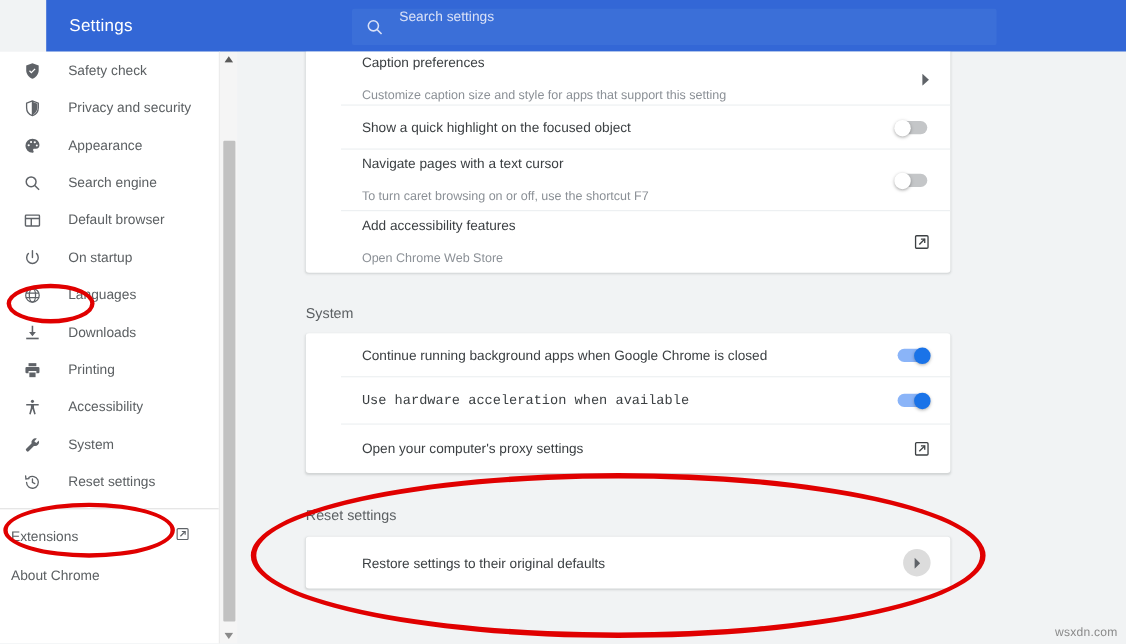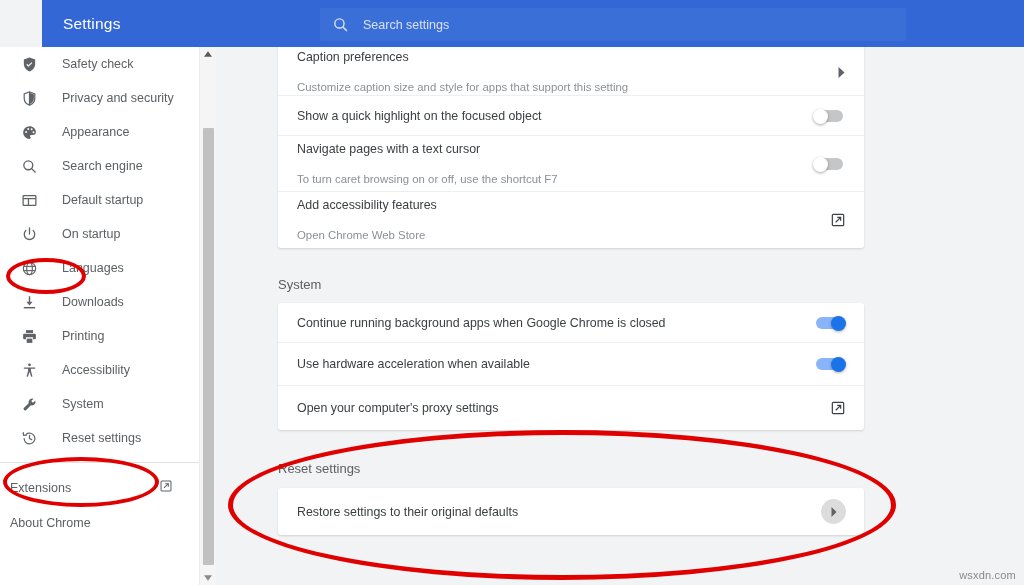--- a/index.html
+++ b/index.html
@@ -17,21 +17,21 @@
     background: #3367d6;
     display: flex; align-items: center; margin-left: 42px;
   }
   .topbar-title {
     color: #fff; font-size: 15.5px; margin-left: 21px; letter-spacing: .2px;
     white-space: nowrap;
   }
   .searchbox {
     position: absolute; left: 278px; top: 8px; width: 586px; height: 33px;
     background: #3b6fd8; border-radius: 2px;
-    display: flex; align-items: center;
+    display: flex; 
   }
   .search-icon { margin-left: 12px; display: flex; align-items: center; }
   .search-placeholder {
     color: #d9e1f7; font-size: 12.5px; margin-left: 14px; white-space: nowrap;
   }
 
   
   .sidebar {
     position: absolute; left: 0; top: 47px; width: 199px; height: 538px;
     background: #ffffff; overflow: hidden;
@@ -82,20 +82,21 @@
 
   
   .content {
     position: absolute; left: 216px; top: 47px; width: 808px; height: 538px;
     background: #f1f3f4; overflow: hidden;
   }
   .card {
     position: absolute; left: 62px; width: 586px;
     background: #fff; border-radius: 3px;
     box-shadow: 0 1px 2px rgba(60,64,67,.18);
+    padding-left: 32px;
   }
   .row {
     position: relative; display: flex; align-items: center;
     min-height: 40px; padding: 0 18px 0 19px;
     border-bottom: 1px solid #eceff1;
   }
   .row:last-child { border-bottom: none; }
   .row-texts { display: flex; flex-direction: column; justify-content: center; flex: 1; }
   .row-title { font-size: 12.4px; color: #3c4043; line-height: 16px; }
   .row-sub { font-size: 11.4px; color: #8b9096; line-height: 16px; margin-top: 14px; }
@@ -205,21 +206,21 @@
     </div>
 
     <div class="nav-item">
       <span class="nav-icon">
         <svg width="17" height="17" viewBox="0 0 24 24" fill="none" stroke="#5f6368" stroke-width="1.8">
           <rect x="3" y="5" width="18" height="14" rx="1"></rect>
           <line x1="3" y1="9.3" x2="21" y2="9.3"></line>
           <line x1="10.5" y1="9.3" x2="10.5" y2="19"></line>
         </svg>
       </span>
-      <span class="nav-label">Default startup</span>
+      <span class="nav-label">Default browser</span>
     </div>
 
     <div class="nav-item">
       <span class="nav-icon">
         <svg width="17" height="17" viewBox="0 0 24 24" fill="none" stroke="#5f6368" stroke-width="1.8" stroke-linecap="round">
           <path d="M6.8 6.4a7.4 7.4 0 1010.4 0"></path>
           <line x1="12" y1="2.8" x2="12" y2="11.4"></line>
         </svg>
       </span>
       <span class="nav-label">On startup</span>
@@ -384,21 +385,21 @@
           <span class="row-title">Continue running background apps when Google Chrome is closed</span>
         </div>
         <div class="row-right">
           <span class="toggle on">
             <span class="track"></span>
               <span class="knob"></span>
           </span>
         </div>
       </div>
 
-      <div class="row" style="min-height:43px;">
+      <div class="row" style="min-height:43px;font-family:Liberation Mono, monospace;">
         <div class="row-texts">
           <span class="row-title">Use hardware acceleration when available</span>
         </div>
         <div class="row-right">
           <span class="toggle on">
             <span class="track"></span>
               <span class="knob"></span>
           </span>
         </div>
       </div>

